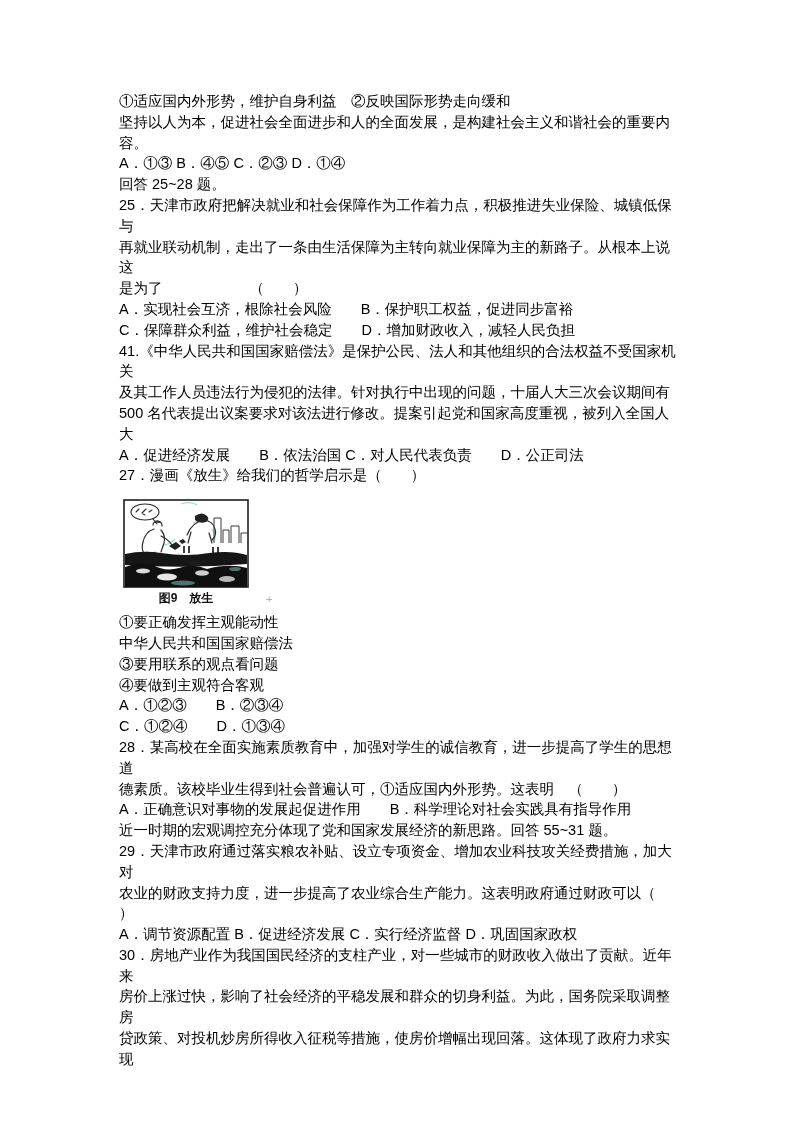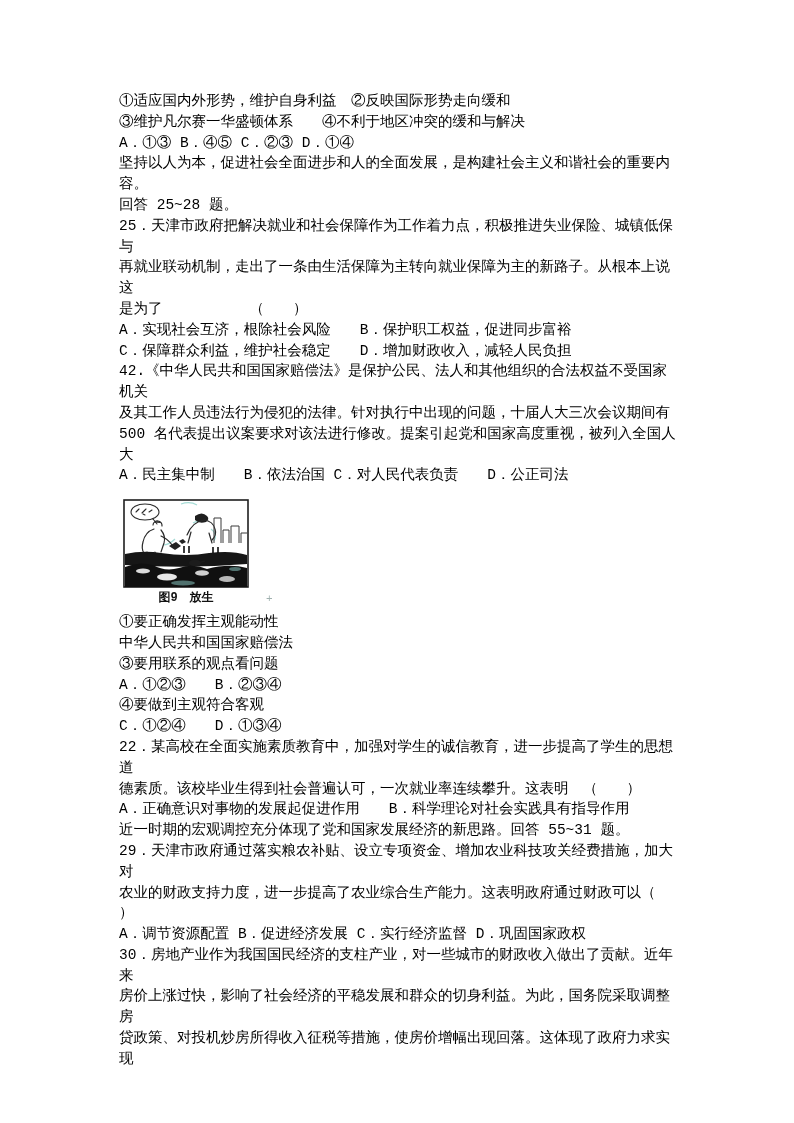--- a/index.html
+++ b/index.html
@@ -6,21 +6,21 @@
     margin: 0;
     padding: 0;
     background: #ffffff;
   }
   .page {
     position: relative;
     width: 794px;
     height: 1123px;
     background: #ffffff;
     overflow: hidden;
-    font-family: Liberation Mono, monospace;
+    font-family: Liberation Sans, sans-serif;
   }
   .content {
     position: absolute;
     left: 119px;
     top: 91px;
     width: 562px;
     color: #000000;
     font-size: 14.5px;
     line-height: 20.8px;
   }
@@ -52,33 +52,33 @@
     color: #9fb0ae;
   }
 </style>
 </head>
 <body>
 
 <div class="page">
   <div class="content">
 
     <div class="line">①适应国内外形势，维护自身利益　②反映国际形势走向缓和</div>
-    <div class="line">③维护凡尔赛一华盛顿体系　　④不利于地区冲突的缓和与解决</div>
+    <div class="line">坚持以人为本，促进社会全面进步和人的全面发展，是构建社会主义和谐社会的重要内容。</div>
     <div class="line">A．①③ B．④⑤ C．②③ D．①④</div>
-    <div class="line">坚持以人为本，促进社会全面进步和人的全面发展，是构建社会主义和谐社会的重要内容。</div>
     <div class="line">回答 25~28 题。</div>
     <div class="line">25．天津市政府把解决就业和社会保障作为工作着力点，积极推进失业保险、城镇低保与</div>
     <div class="line">再就业联动机制，走出了一条由生活保障为主转向就业保障为主的新路子。从根本上说这</div>
     <div class="line">是为了　　　　　　（　　）</div>
     <div class="line">A．实现社会互济，根除社会风险　　B．保护职工权益，促进同步富裕</div>
     <div class="line">C．保障群众利益，维护社会稳定　　D．增加财政收入，减轻人民负担</div>
-    <div class="line">42.《中华人民共和国国家赔偿法》是保护公民、法人和其他组织的合法权益不受国家机关</div>
+    <div class="line">41.《中华人民共和国国家赔偿法》是保护公民、法人和其他组织的合法权益不受国家机关</div>
     <div class="line">及其工作人员违法行为侵犯的法律。针对执行中出现的问题，十届人大三次会议期间有</div>
     <div class="line">500 名代表提出议案要求对该法进行修改。提案引起党和国家高度重视，被列入全国人大</div>
-    <div class="line">A．民主集中制　　B．依法治国 C．对人民代表负责　　D．公正司法</div>
+    <div class="line">A．促进经济发展　　B．依法治国 C．对人民代表负责　　D．公正司法</div>
+    <div class="line">27．漫画《放生》给我们的哲学启示是（　　）</div>
 
     <div class="figure-block">
       <svg width="126" height="89" viewBox="0 0 126 89">
         <rect x="1" y="1" width="124" height="87" fill="#ffffff" stroke="#1f1f1f" stroke-width="1.6"></rect>
         <g stroke="#8fd2cb" stroke-width="1.2" fill="none" opacity="0.8">
           <path d="M58 5 q9 -3 16 1"></path>
           <path d="M88 30 q7 5 3 12"></path>
           <path d="M52 40 q-6 6 -12 6"></path>
           <path d="M10 58 q5 9 -1 16"></path>
           <path d="M98 72 q11 2 18 9"></path>
@@ -130,25 +130,25 @@
       </svg>
       <div class="caption-row">
         <span>图9　放生</span>
         <span class="artifact">+</span>
       </div>
     </div>
 
     <div class="line">①要正确发挥主观能动性</div>
     <div class="line">中华人民共和国国家赔偿法</div>
     <div class="line">③要用联系的观点看问题</div>
+    <div class="line">④要做到主观符合客观</div>
     <div class="line">A．①②③　　B．②③④</div>
-    <div class="line">④要做到主观符合客观</div>
     <div class="line">C．①②④　　D．①③④</div>
-    <div class="line">22．某高校在全面实施素质教育中，加强对学生的诚信教育，进一步提高了学生的思想道</div>
-    <div class="line">德素质。该校毕业生得到社会普遍认可，一次就业率连续攀升。这表明　（　　）</div>
+    <div class="line">28．某高校在全面实施素质教育中，加强对学生的诚信教育，进一步提高了学生的思想道</div>
+    <div class="line">德素质。该校毕业生得到社会普遍认可，①适应国内外形势。这表明　（　　）</div>
     <div class="line">A．正确意识对事物的发展起促进作用　　B．科学理论对社会实践具有指导作用</div>
     <div class="line">近一时期的宏观调控充分体现了党和国家发展经济的新思路。回答 55~31 题。</div>
     <div class="line">29．天津市政府通过落实粮农补贴、设立专项资金、增加农业科技攻关经费措施，加大对</div>
     <div class="line">农业的财政支持力度，进一步提高了农业综合生产能力。这表明政府通过财政可以（</div>
     <div class="line">）</div>
     <div class="line">A．调节资源配置 B．促进经济发展 C．实行经济监督 D．巩固国家政权</div>
     <div class="line">30．房地产业作为我国国民经济的支柱产业，对一些城市的财政收入做出了贡献。近年来</div>
     <div class="line">房价上涨过快，影响了社会经济的平稳发展和群众的切身利益。为此，国务院采取调整房</div>
     <div class="line">贷政策、对投机炒房所得收入征税等措施，使房价增幅出现回落。这体现了政府力求实现</div>
 

